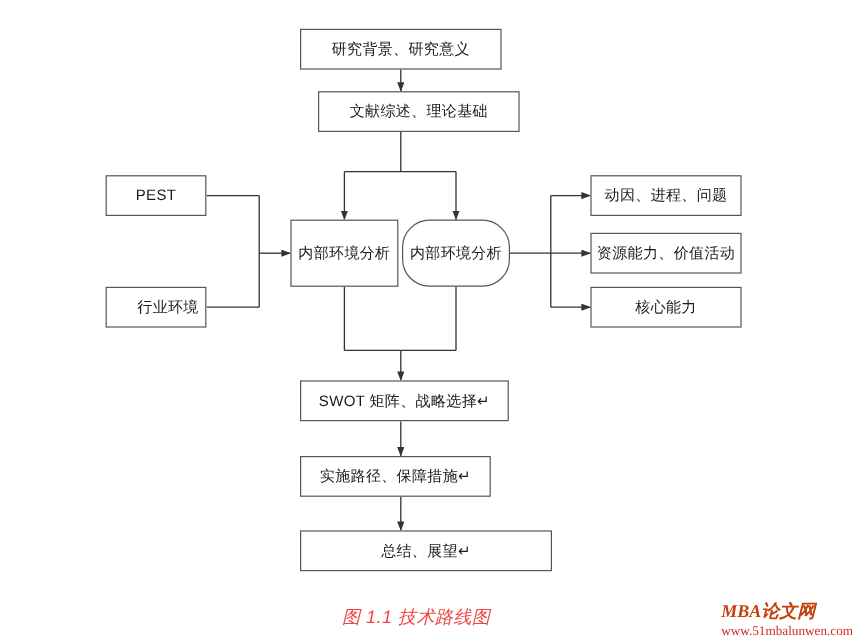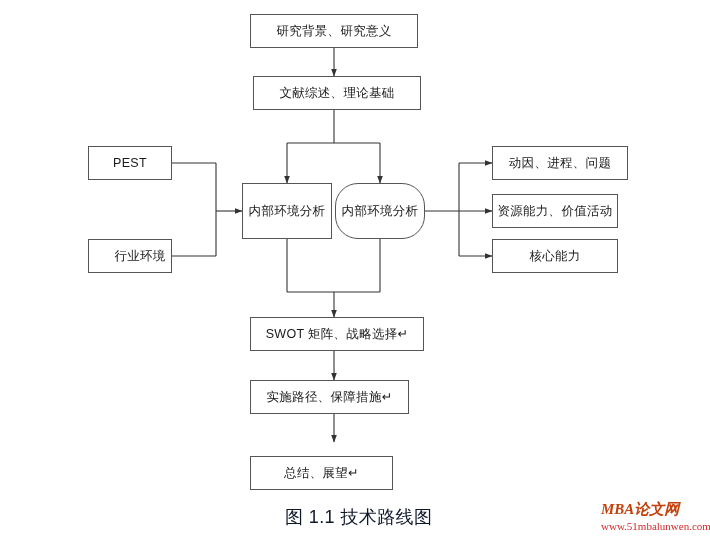--- a/index.html
+++ b/index.html
@@ -29,24 +29,25 @@
     align-items: center;
     justify-content: center;
     font-size: 12.5px;
     color: #1a1a1a;
     letter-spacing: 0.3px;
     white-space: nowrap;
     line-height: 1.2;
   }
   .caption {
     position: absolute;
-    font-size: 18px;
-    color: #0f172a;
+    font-size: 15px;
+    color: #ef4444;
     letter-spacing: 0.4px;
     white-space: nowrap;
+    font-style: italic;
   }
   .watermark-main {
     position: absolute;
     font-family: "Liberation Serif", serif;
     font-weight: bold;
     font-style: italic;
     font-size: 15px;
     color: #c2410c;
     white-space: nowrap;
   }
@@ -101,65 +102,65 @@
     <line x1="287" y1="239" x2="287" y2="292" stroke="#333333" stroke-width="1.1"></line>
     <line x1="380" y1="239" x2="380" y2="292" stroke="#333333" stroke-width="1.1"></line>
     <line x1="287" y1="292" x2="380" y2="292" stroke="#333333" stroke-width="1.1"></line>
     <line x1="334" y1="292" x2="334" y2="317" stroke="#333333" stroke-width="1.1" marker-end="url(#arrow)"></line>
 
     <line x1="334" y1="351" x2="334" y2="380" stroke="#333333" stroke-width="1.1" marker-end="url(#arrow)"></line>
 
     <line x1="334" y1="414" x2="334" y2="442" stroke="#333333" stroke-width="1.1" marker-end="url(#arrow)"></line>
   </svg>
 
-  <div class="node" style="left:250px; top:14px; width:168px; height:34px;">
+  <div class="node" style="left:250px; top:24px; width:168px; height:34px;">
     <span>研究背景、研究意义</span>
   </div>
 
-  <div class="node" style="left:253px; top:76px; width:168px; height:34px;">
+  <div class="node" style="left:265px; top:76px; width:168px; height:34px;">
     <span>文献综述、理论基础</span>
   </div>
 
   <div class="node" style="left:88px; top:146px; width:84px; height:34px;">
     <span>PEST</span>
   </div>
 
   <div class="node" style="left:88px; top:239px; width:84px; height:34px;padding-left:20px;">
     <span>行业环境</span>
   </div>
 
   <div class="node" style="left:242px; top:183px; width:90px; height:56px;">
     <span>内部环境分析</span>
   </div>
 
   <div class="node" style="left:335px; top:183px; width:90px; height:56px;border-radius:23px;">
     <span>内部环境分析</span>
   </div>
 
-  <div class="node" style="left:492px; top:146px; width:136px; height:34px;">
+  <div class="node" style="left:492px; top:146px; width:126px; height:34px;">
     <span>动因、进程、问题</span>
   </div>
 
   <div class="node" style="left:492px; top:194px; width:126px; height:34px;">
     <span>资源能力、价值活动</span>
   </div>
 
   <div class="node" style="left:492px; top:239px; width:126px; height:34px;">
     <span>核心能力</span>
   </div>
 
   <div class="node" style="left:250px; top:317px; width:174px; height:34px;">
     <span>SWOT 矩阵、战略选择↵</span>
   </div>
 
   <div class="node" style="left:250px; top:380px; width:159px; height:34px;">
     <span>实施路径、保障措施↵</span>
   </div>
 
-  <div class="node" style="left:250px; top:442px; width:143px; height:34px;margin-top:14px;">
+  <div class="node" style="left:250px; top:442px; width:210px; height:34px;">
     <span>总结、展望↵</span>
   </div>
 
   <div class="caption" style="left:285px; top:505px;">图 1.1  技术路线图</div>
 
   <div class="watermark-main" style="left:601px; top:500px;">MBA论文网</div>
 
   <div class="watermark-sub" style="left:601px; top:520px;">www.51mbalunwen.com</div>
 
 </div>

